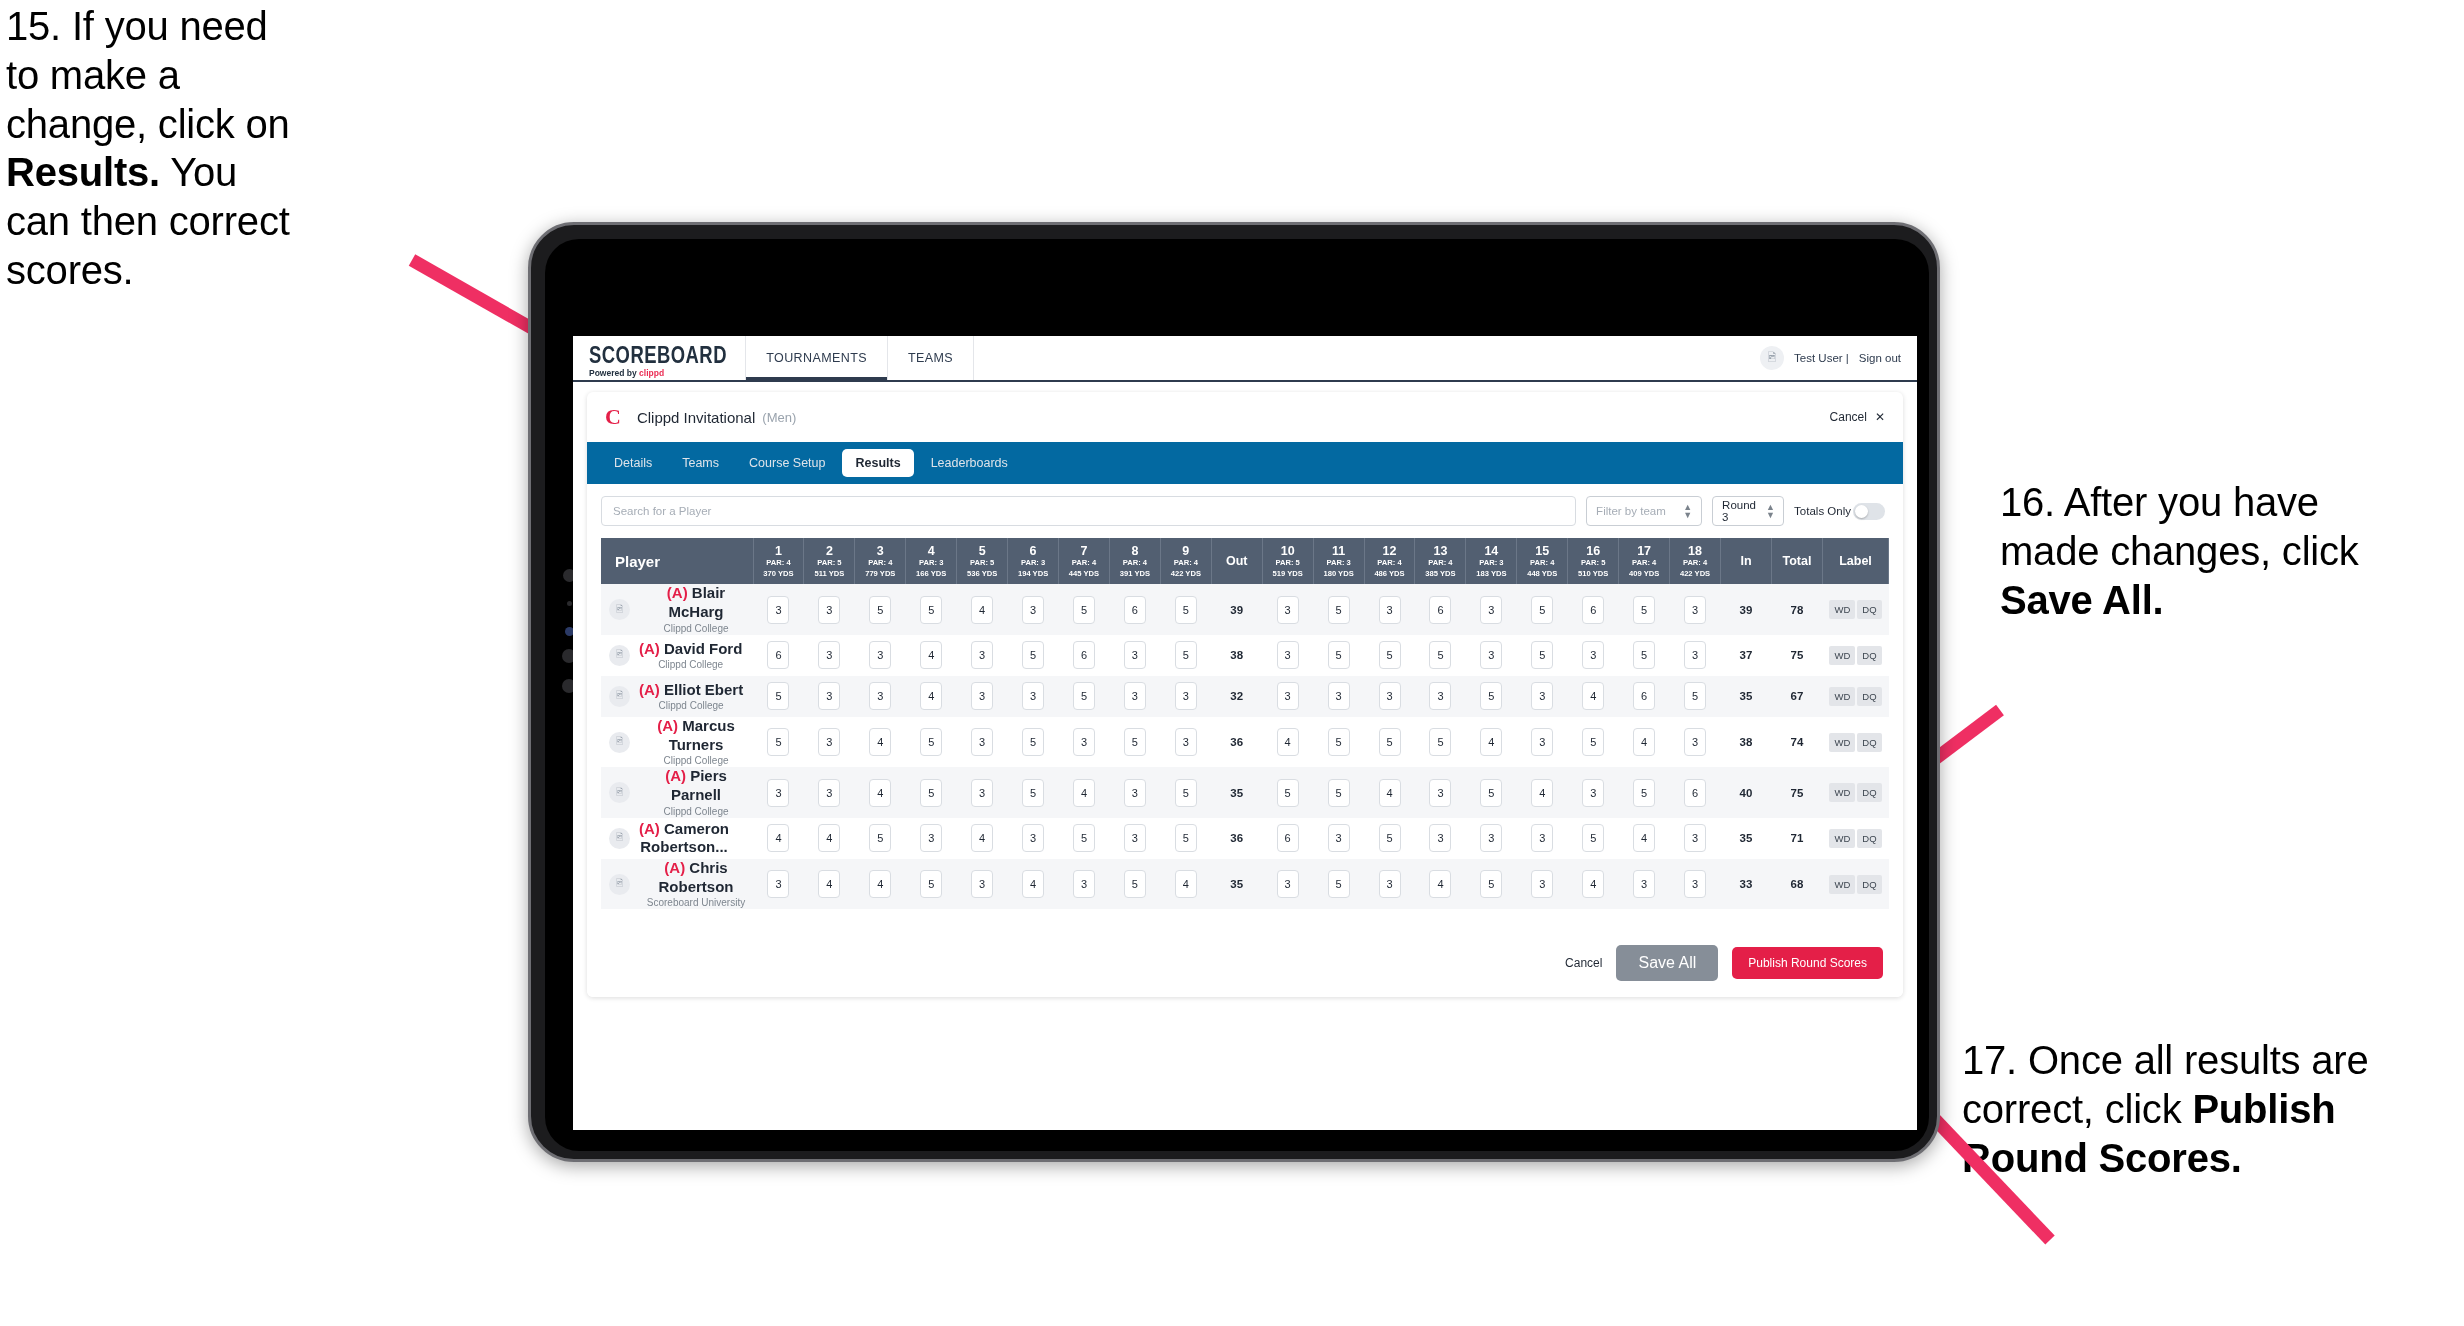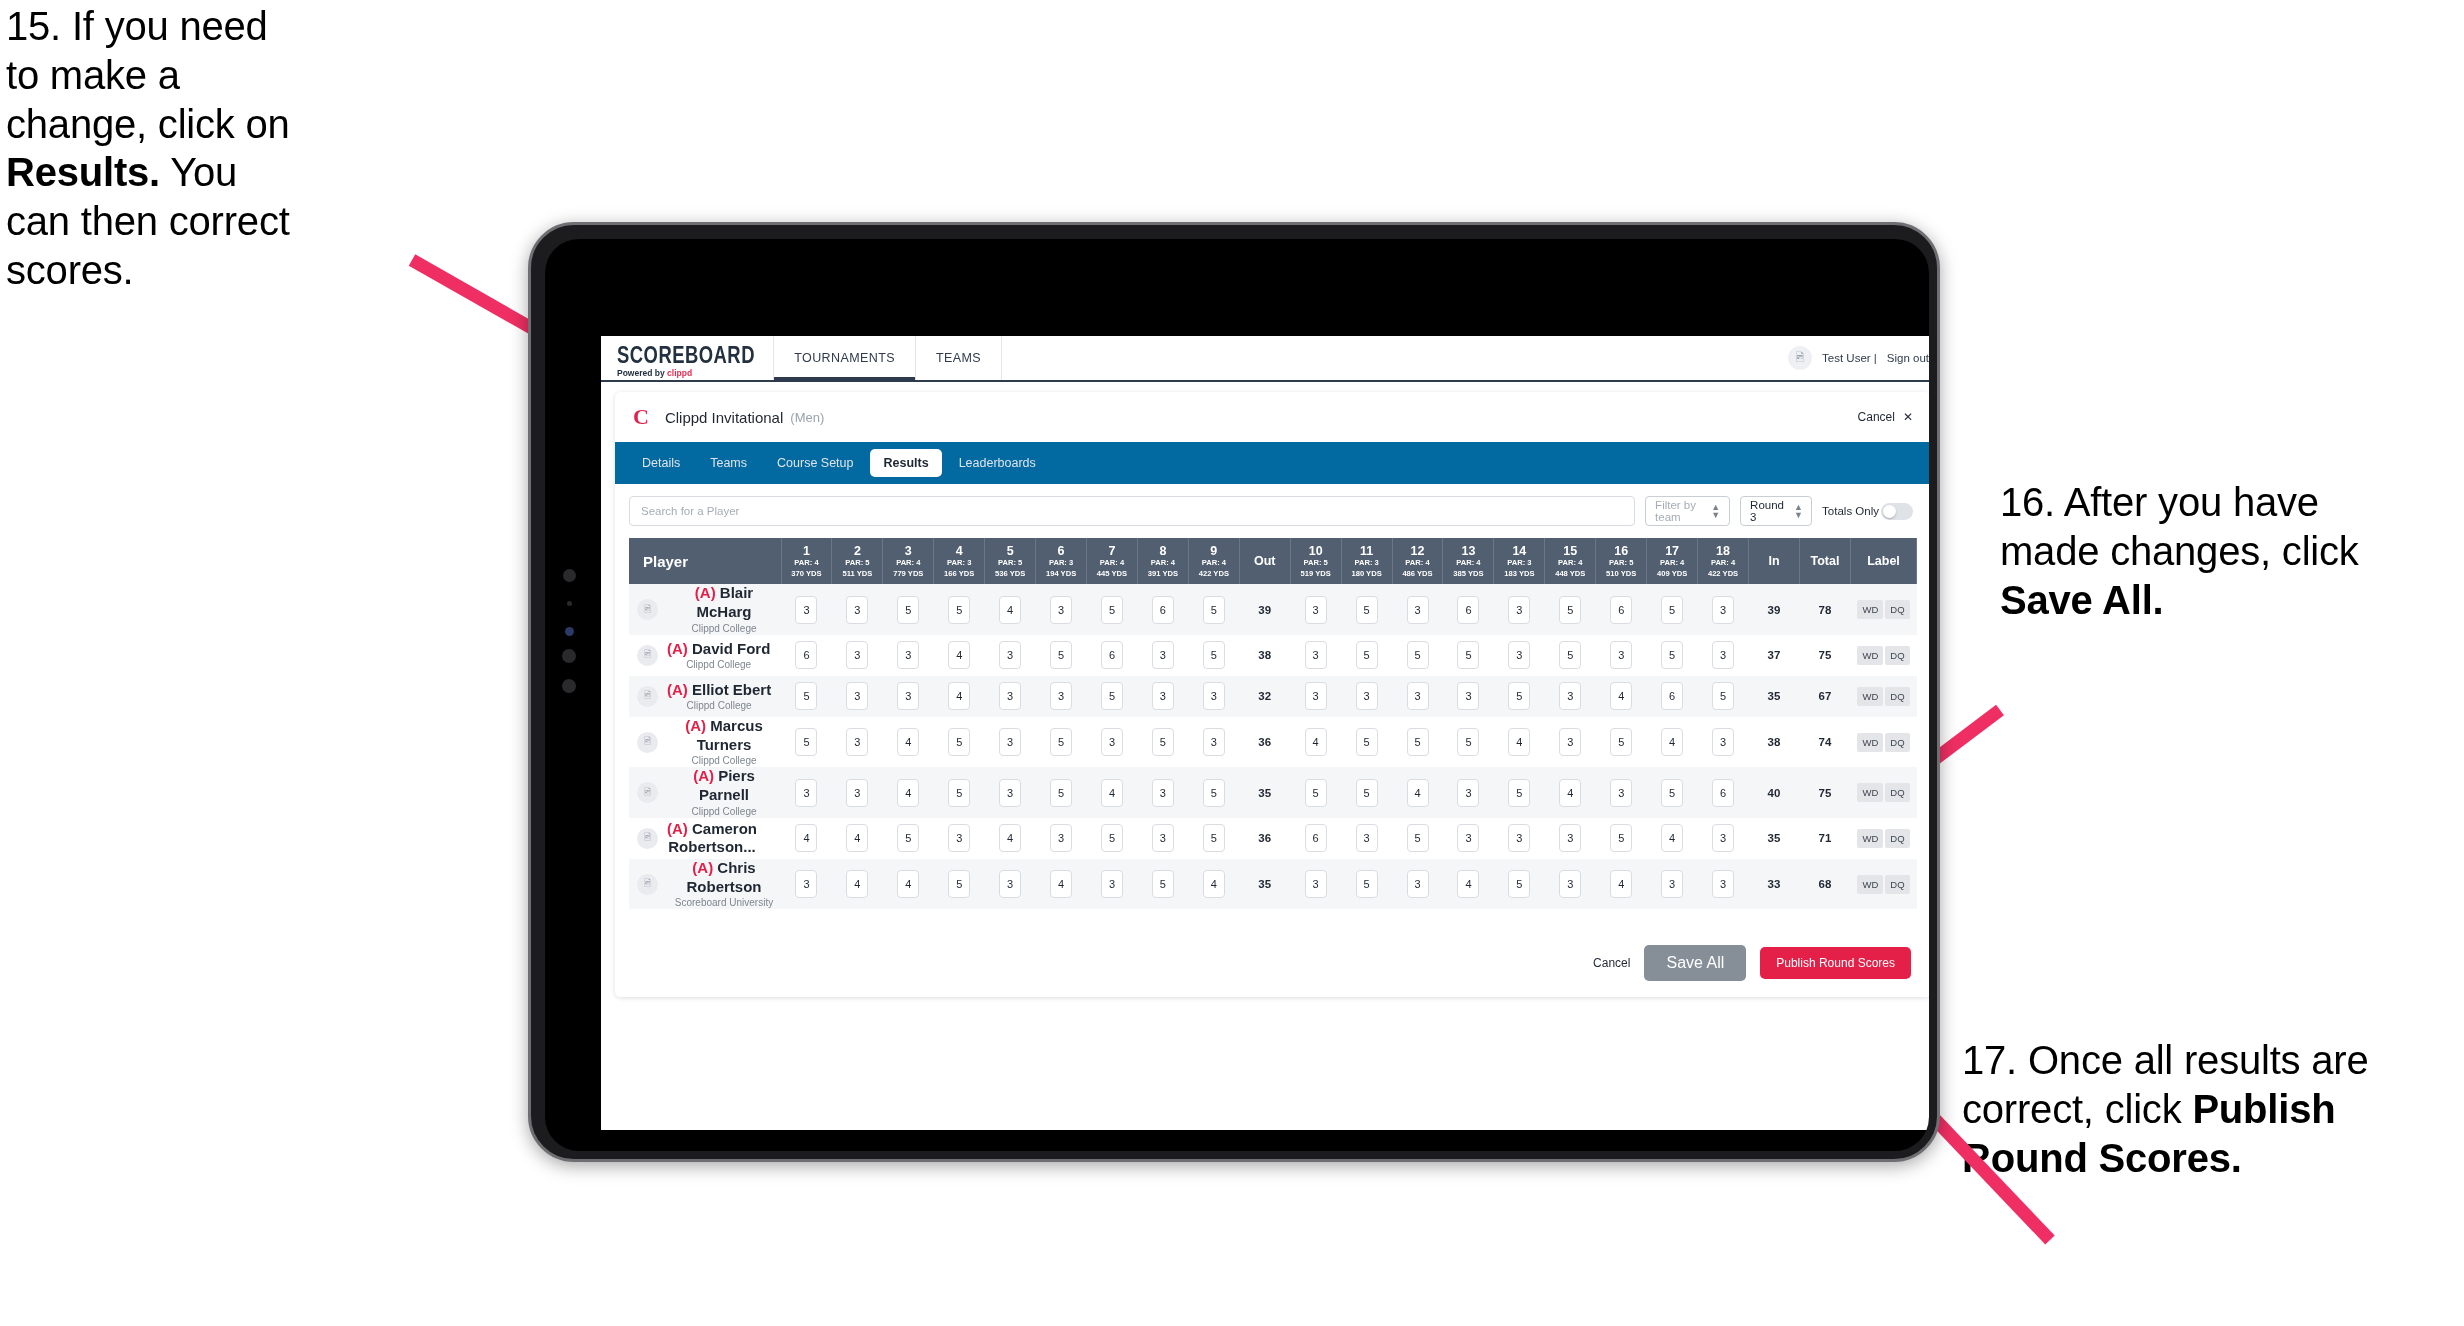--- a/index.html
+++ b/index.html
@@ -40,21 +40,21 @@
     position: absolute; left: 14px; top: 14px;
     width: 1384px; height: 912px;
     background: #000;
     border-radius: 34px;
     overflow: hidden;
   }
   .cam-dot { position:absolute; border-radius:50%; background:#2a2a2d; }
 
   
   #screen {
-    position: absolute; left: 56px; top: 97px;
+    position: absolute; left: 28px; top: 97px;
     width: 1344px; height: 794px;
     background: #ffffff;
     overflow: hidden;
   }
 
   
   #appbar {
     height: 46px; background:#fff; display:flex; align-items:stretch;
     border-bottom: 2px solid #2e3b4e; position: relative;
   }
@@ -104,21 +104,21 @@
     flex: 1; height: 30px; border:1px solid #d8dce1; border-radius:4px;
     padding: 0 11px; font-size: 11.5px; color:#1f2733; background:#fff;
     font-family:"Liberation Sans", sans-serif;
   }
   #search-input::placeholder { color:#a6adb6; }
   .selectbox {
     height:30px; border:1px solid #c9ced4; border-radius:4px; background:#fff;
     display:flex; align-items:center; justify-content:space-between; gap:10px;
     padding: 0 9px; font-size:11.5px; cursor:pointer;
   }
-  #filter-team { width:85px; color:#a6adb6; }
+  #filter-team { width:116px; color:#a6adb6; }
   #round-select { width:72px; color:#1f2733; }
   .updown { color:#7b838c; font-size:9px; line-height:.9; display:flex; flex-direction:column; }
   #totals-wrap { display:flex; align-items:center; gap:2px; padding-right:4px; }
   #totals-label { font-size:11.5px; color:#1f2733; }
   #totals-toggle {
     width:32px; height:17px; border-radius:9px; background:#dfe3e8; position:relative; cursor:pointer;
   }
   #totals-toggle::after {
     content:""; position:absolute; left:2px; top:2px; width:13px; height:13px;
     border-radius:50%; background:#fff; box-shadow:0 1px 2px rgba(0,0,0,.25);

